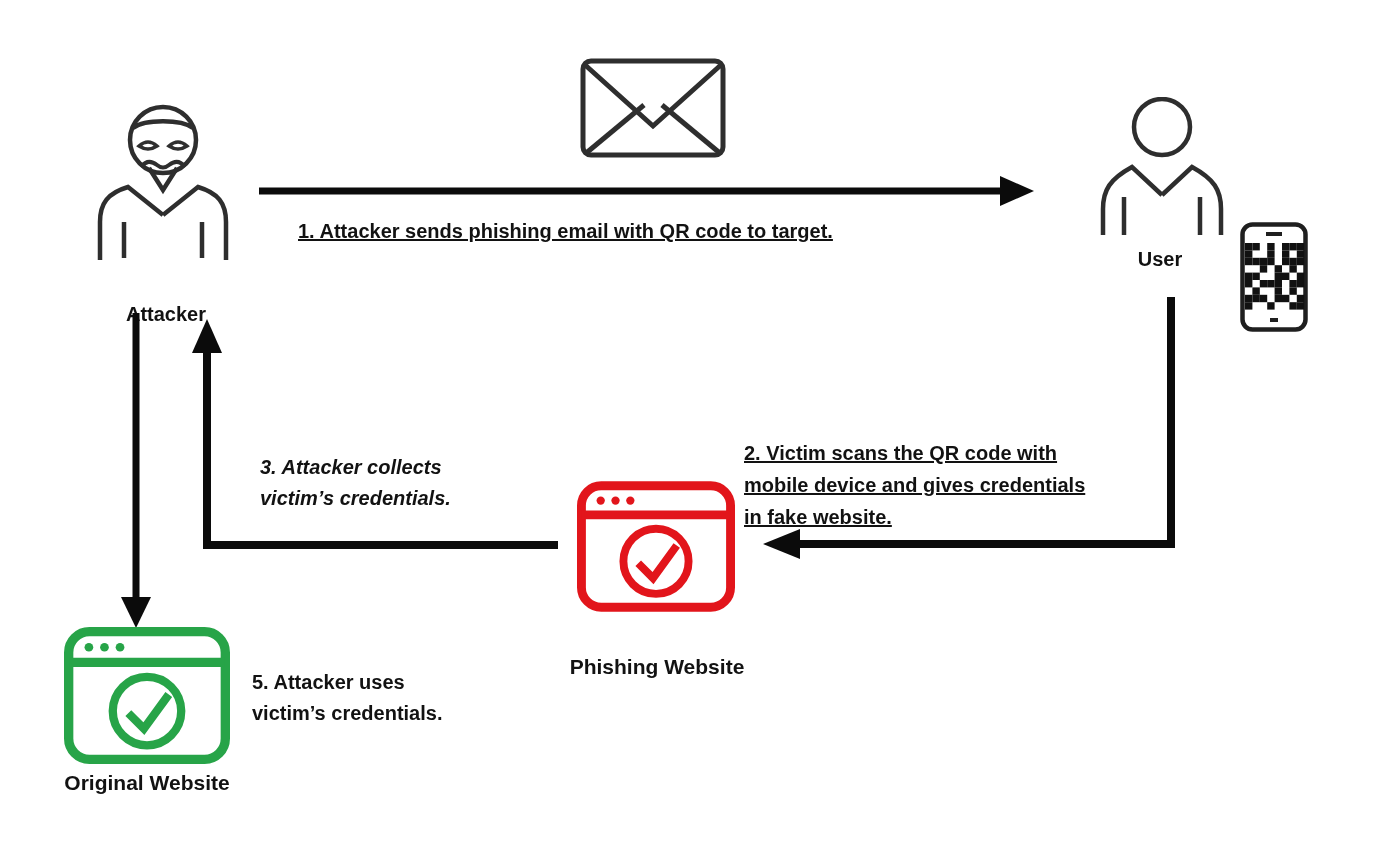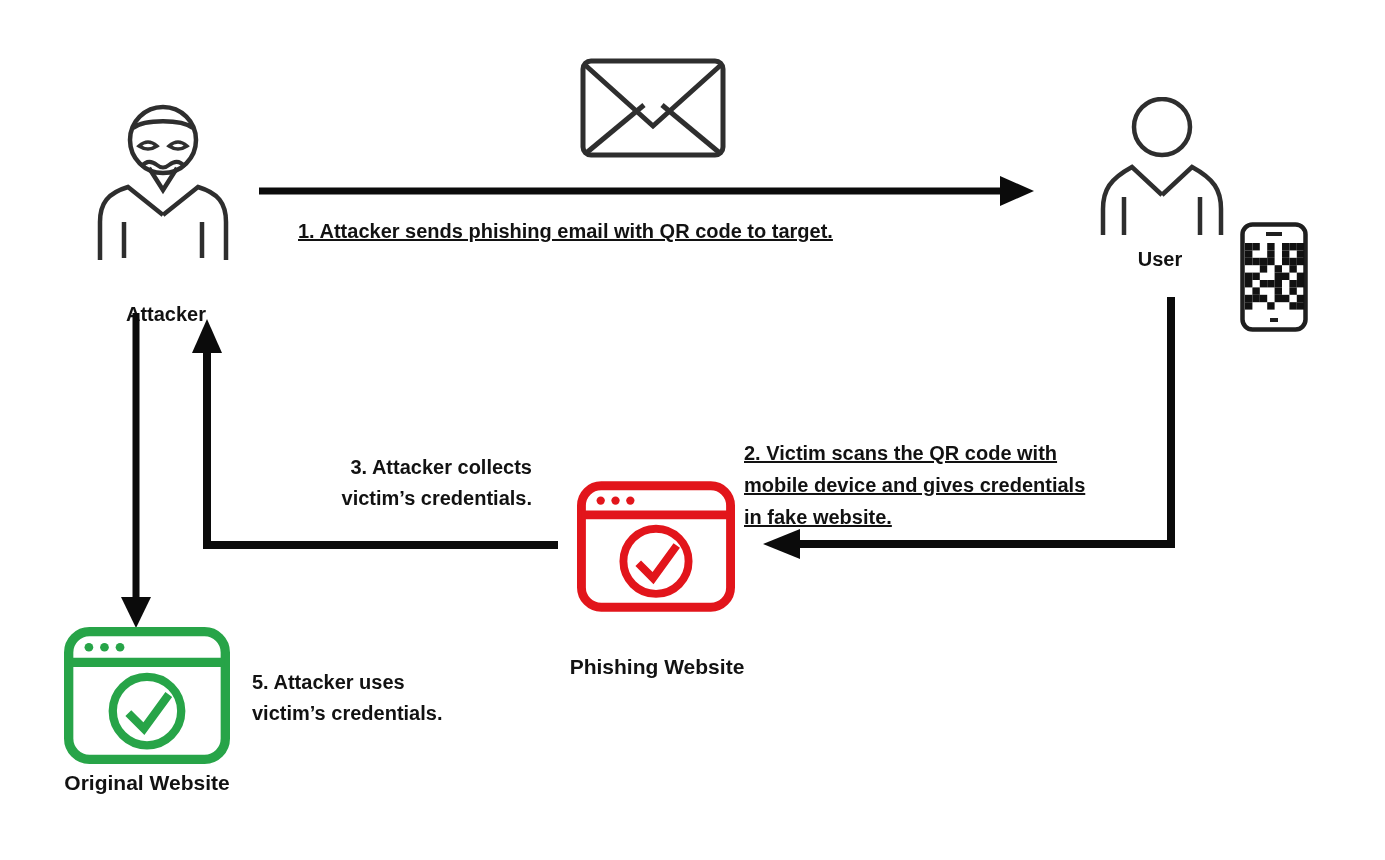--- a/index.html
+++ b/index.html
@@ -183,18 +183,18 @@
       <circle cx="80" cy="81" r="33" stroke-width="8"></circle>
       <polyline points="62,83 77,98 101,65" stroke-width="8"></polyline>
     </svg>
   </div>
   <div class="label" style="left:47px;top:771px;width:200px;font-size:21px;">Original Website</div>
 
   <div class="step" style="left:298px;top:216px;text-decoration:underline;">1. Attacker sends phishing email with QR code to target.</div>
   <div class="step" style="left:744px;top:437px;line-height:32px;text-decoration:underline;">2. Victim scans the QR code with
 mobile device and gives credentials
 in fake website.</div>
-  <div class="step" style="left:260px;top:452px;width:272px;text-align:right;">3. Attacker collects
+  <div class="step" style="left:260px;top:452px;width:272px;text-align:left;font-style:italic;">3. Attacker collects
 victim’s credentials.</div>
   <div class="step" style="left:252px;top:667px;">5. Attacker uses
 victim’s credentials.</div>
 
 </div>
 
 </body></html>

